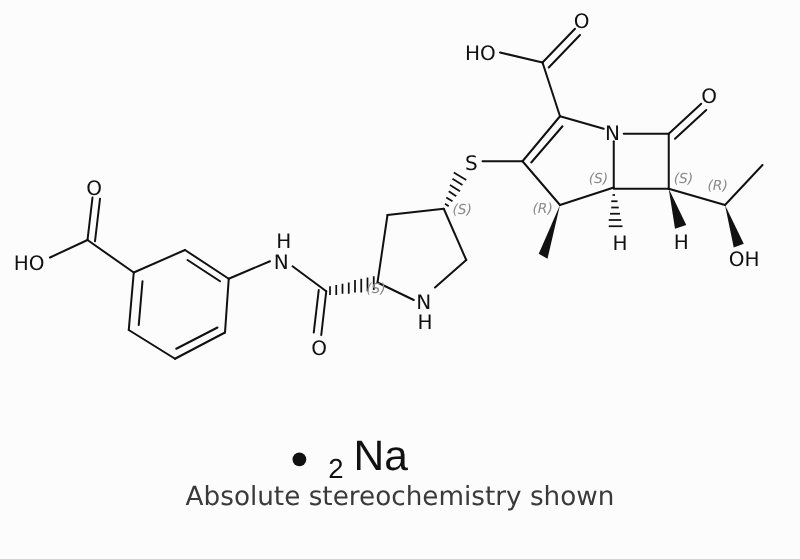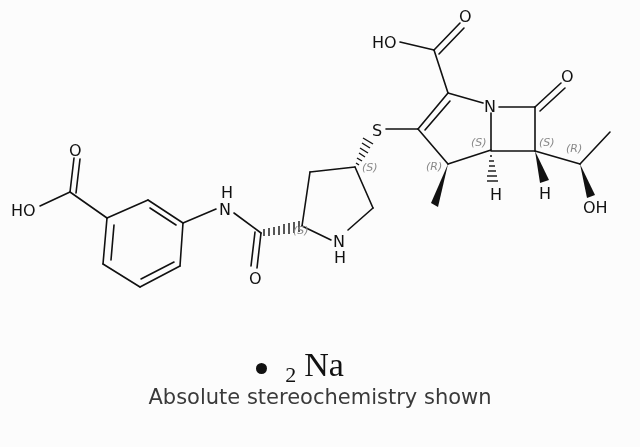--- a/index.html
+++ b/index.html
@@ -10,21 +10,21 @@
     position: relative;
   }
   #mol { position: absolute; left: 0; top: 0; }
   .bond { stroke: #111; stroke-width: 1.6; fill: none; stroke-linecap: round; }
   .atom { font-family: "DejaVu Sans", sans-serif; font-size: 16px; fill: #111; }
   .stereo { font-family: "DejaVu Sans", sans-serif; font-size: 11px; fill: #8a8a8a; font-style: italic; }
   .wedge { fill: #111; }
   .hash { stroke: #111; stroke-width: 1.4; }
   .salt {
     position: absolute; left: 0; top: 346px; width: 560px; text-align: center;
-    color: #111; font-family: Liberation Serif, serif; margin-left: 20px;
+    color: #111; font-family: Liberation Sans, sans-serif;
   }
   .salt .dot { display: inline-block; width: 11px; height: 11px; border-radius: 50%; background: #111; vertical-align: middle; margin-right: 18px; position: relative; top: -4px; }
   .salt .count { font-size: 22px; margin-right: 8px; position: relative; top: 6px; }
   .salt .ion { font-size: 34px; }
   .caption {
     position: absolute; left: 0; top: 385px; width: 640px; text-align: center;
     font-family: "DejaVu Sans", sans-serif; font-size: 21px; color: #3a3a3a;
   }
 </style>
 </head>

